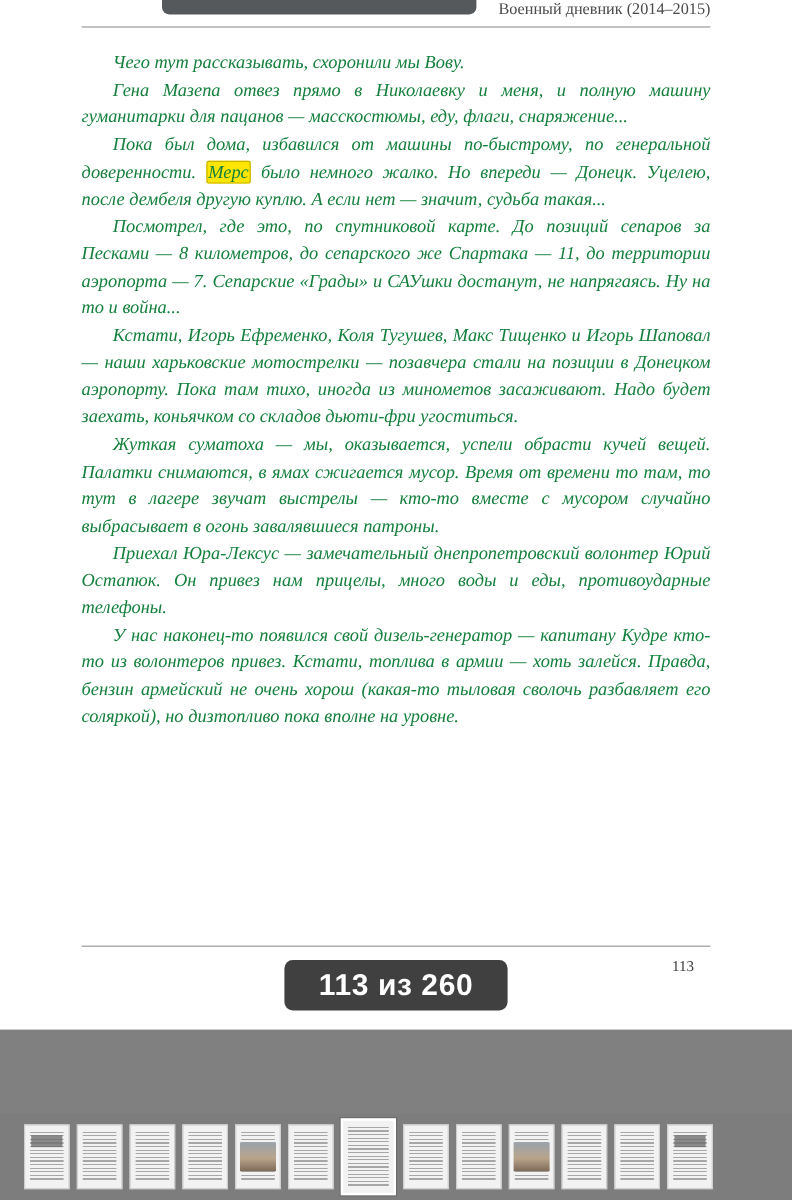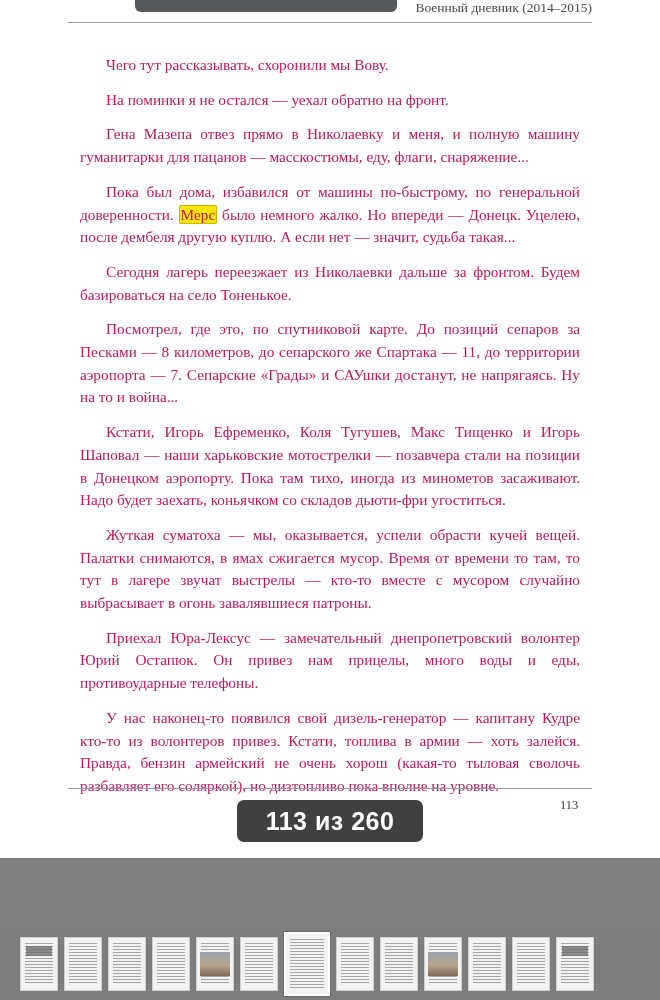--- a/index.html
+++ b/index.html
@@ -56,27 +56,28 @@
   }
 
   .content {
     position: absolute;
     left: 68px;
     top: 42px;
     width: 524px;
   }
 
   p.para {
-    margin: 12px;
+    margin: 0;
     font-size: 15.3px;
     line-height: 22.7px;
     text-align: justify;
     text-indent: 26px;
-    color: #be185d;
+    color: #15803d;
     hyphens: manual;
+    font-style: italic;
   }
 
   .section-title {
     text-align: center;
     font-weight: bold;
     font-size: 15.3px;
     line-height: 22.5px;
     margin: 18px 0 12px 0;
     color: #000000;
   }
@@ -200,27 +201,25 @@
 <div class="page">
 
   <div class="top-pill"></div>
 
   <div class="header">Военный дневник (2014–2015)</div>
   <div class="header-rule"></div>
 
   <div class="content">
 
     <p class="para">Чего тут рассказывать, схоронили мы Вову.</p>
-    <p class="para">На поминки я не остался — уехал обратно на фронт.</p>
     <p class="para">Гена Мазепа отвез прямо в Николаевку и меня, и полную машину гуманитарки для пацанов — масскостюмы, еду, флаги, снаряжение...</p>
 
     <p class="para"><span>Пока был дома, избавился от машины по-быстрому, по генеральной доверенности. </span><span class="hl">Мерс</span><span> было немного жалко. Но впереди — Донецк. Уцелею, после дембеля другую куплю. А если нет — значит, судьба такая...</span></p>
 
 
-    <p class="para">Сегодня лагерь переезжает из Николаевки дальше за фронтом. Будем базироваться на село Тоненькое.</p>
     <p class="para">Посмотрел, где это, по спутниковой карте. До позиций сепаров за Песками — 8 километров, до сепарского же Спартака — 11, до территории аэропорта — 7. Сепарские «Грады» и САУшки достанут, не напрягаясь. Ну на то и война...</p>
     <p class="para">Кстати, Игорь Ефременко, Коля Тугушев, Макс Тищенко и Игорь Шаповал — наши харьковские мотострелки — позавчера стали на позиции в Донецком аэропорту. Пока там тихо, иногда из минометов засаживают. Надо будет заехать, коньячком со складов дьюти-фри угоститься.</p>
     <p class="para">Жуткая суматоха — мы, оказывается, успели обрасти кучей вещей. Палатки снимаются, в ямах сжигается мусор. Время от времени то там, то тут в лагере звучат выстрелы — кто-то вместе с мусором случайно выбрасывает в огонь завалявшиеся патроны.</p>
     <p class="para">Приехал Юра-Лексус — замечательный днепропетровский волонтер Юрий Остапюк. Он привез нам прицелы, много воды и еды, противоударные телефоны.</p>
     <p class="para">У нас наконец-то появился свой дизель-генератор — капитану Кудре кто-то из волонтеров привез. Кстати, топлива в армии — хоть залейся. Правда, бензин армейский не очень хорош (какая-то тыловая сволочь разбавляет его соляркой), но дизтопливо пока вполне на уровне.</p>
   </div>
 
   <div class="footer-rule"></div>
   <div class="page-number">113</div>
 

